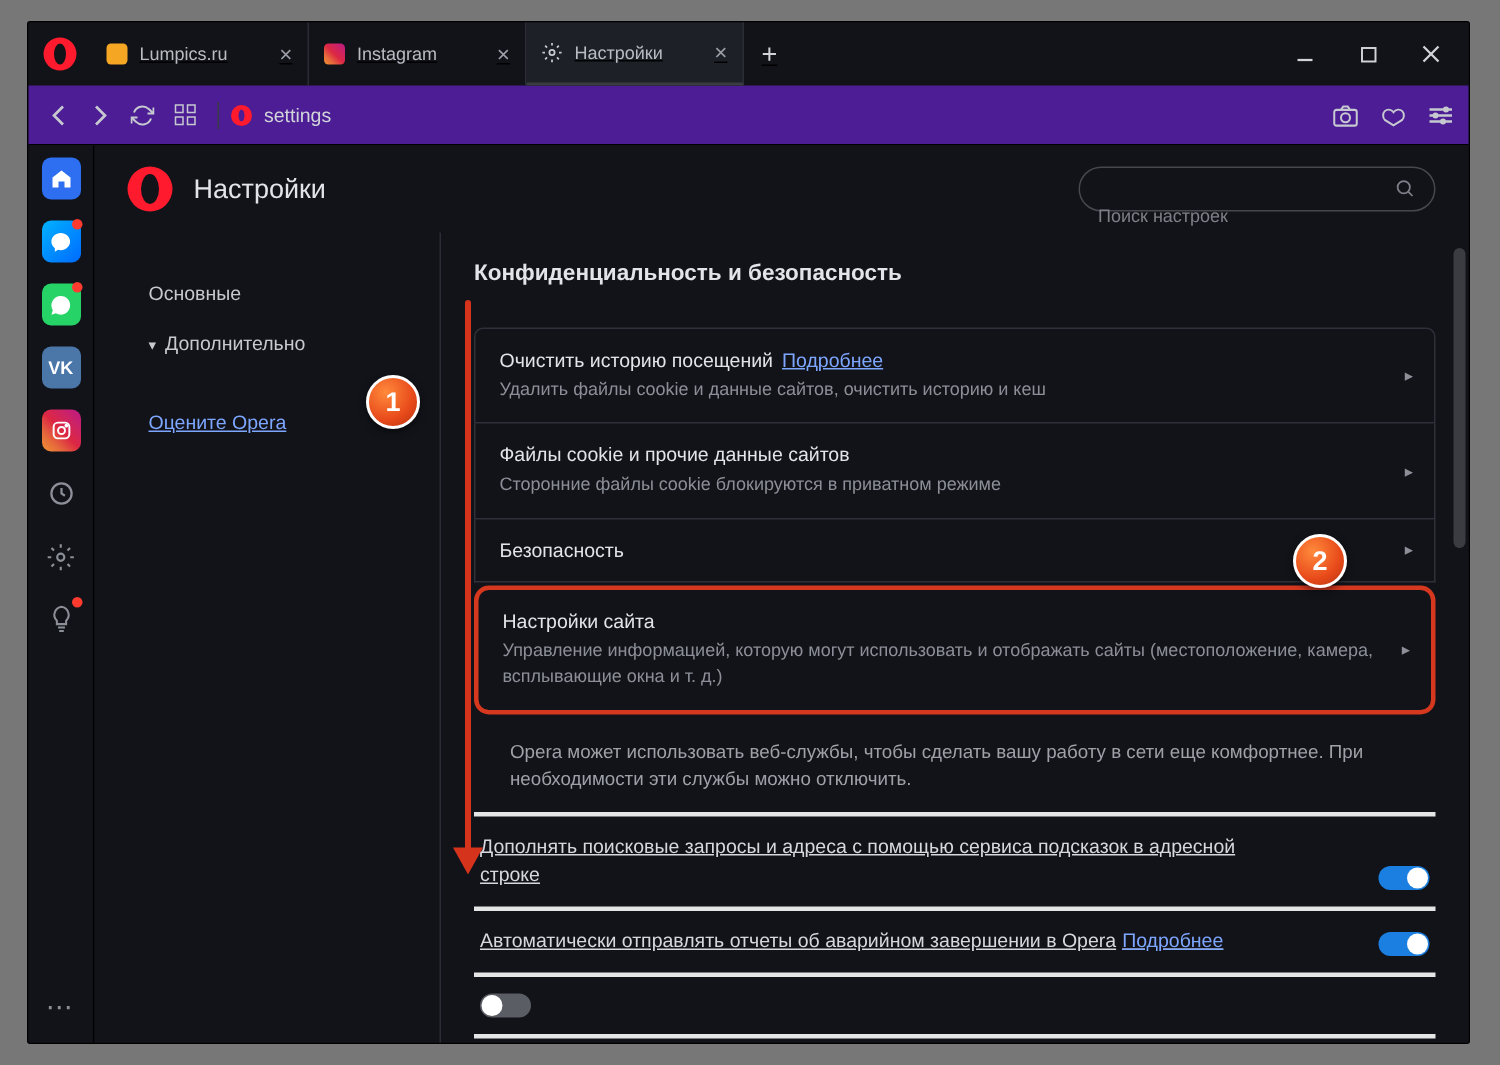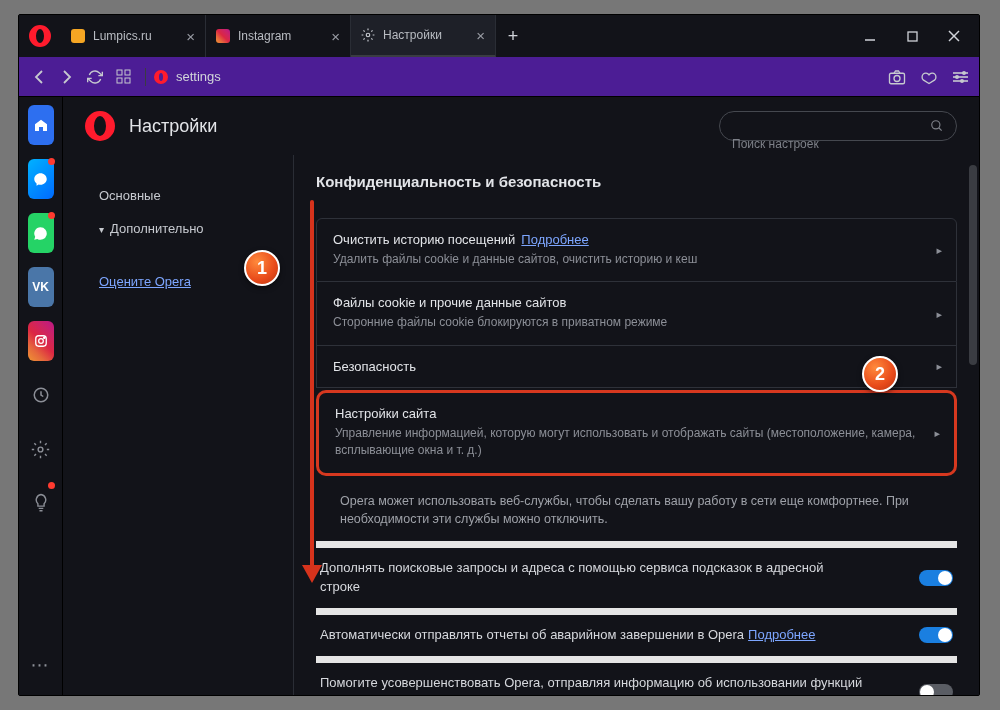--- a/index.html
+++ b/index.html
@@ -1,37 +1,37 @@
 <!DOCTYPE html>
 <html><head>
 <meta charset="utf-8">
 <style>
 * { margin: 0; padding: 0; box-sizing: border-box; font-family: -apple-system, BlinkMacSystemFont, "Segoe UI", Arial, sans-serif; }
 body { background: #777; width: 1000px; height: 710px; overflow: hidden; position: relative; }
 .window { position: absolute; left: 18px; top: 14px; width: 962px; height: 682px; background: #121319; border: 1px solid #000; display: flex; flex-direction: column; border-radius: 2px; }
-.titlebar { height: 42px; display: flex; align-items: stretch; background: #121319; }
+.titlebar { height: 42px; display: flex; align-items: stretch; background: #121319; text-decoration: underline; }
 .opera-menu { width: 42px; display: flex; align-items: center; justify-content: center; }
 .tabs { display: flex; flex: 1; align-items: stretch; }
 .tab { display: flex; align-items: center; padding: 0 10px; min-width: 145px; font-size: 12px; color: #b9bcc2; border-right: 1px solid #2a2d35; position: relative; }
 .tab.active { background: #1e2028; border-bottom: 2px solid #3a3c42; }
 .tab .fav { width: 14px; height: 14px; border-radius: 3px; margin-right: 8px; flex-shrink: 0; }
 .tab .close { margin-left: auto; color: #9a9da5; font-size: 15px; padding-left: 8px; }
 .newtab { width: 34px; display: flex; align-items: center; justify-content: center; color: #d0d3d9; font-size: 18px; }
 .win-controls { display: flex; align-items: center; margin-left: auto; margin-right: 4px; }
 .win-btn { width: 42px; height: 42px; display: flex; align-items: center; justify-content: center; color: #d0d3d9; }
 
 .addrbar { height: 40px; background: #4c1d95; display: flex; align-items: center; padding: 0 10px 0 6px; border-bottom: 1px solid #000; }
 .nav-btn { width: 28px; height: 28px; display: flex; align-items: center; justify-content: center; color: #c6c9cf; }
 .addr-divider { width: 1px; height: 18px; background: #3a3c42; margin: 0 8px; }
 .addr-field { flex: 1; display: flex; align-items: center; color: #d2d5da; font-size: 13px; gap: 8px; }
 .addr-icons { display: flex; gap: 14px; color: #c6c9cf; align-items: center; }
 
 .body-area { flex: 1; display: flex; min-height: 0; }
 .vstrip { width: 44px; background: #121319; border-right: 1px solid #000; display: flex; flex-direction: column; align-items: center; padding-top: 8px; gap: 14px; }
-.vicon { width: 26px; height: 40px; border-radius: 6px; display: flex; align-items: center; justify-content: center; position: relative; text-align: center; }
+.vicon { width: 26px; height: 28px; border-radius: 6px; display: flex; align-items: center; justify-content: center; position: relative; text-align: center; }
 .vicon .dot { position: absolute; top: -1px; right: -1px; width: 7px; height: 7px; background: #ff3b30; border-radius: 50%; }
 .vstrip-bottom { margin-top: auto; margin-bottom: 10px; display: flex; flex-direction: column; gap: 14px; align-items: center; }
 
 .content { flex: 1; display: flex; flex-direction: column; background: #121319; min-width: 0; }
 .page-header { display: flex; align-items: center; padding: 14px 22px; gap: 14px; }
 .page-title { color: #e2e4e8; font-size: 18px; font-weight: 400; }
 .search-box { margin-left: auto; width: 238px; height: 30px; border: 1px solid #45484f; border-radius: 16px; display: flex; align-items: center; padding: 0 12px; color: #7d8088; font-size: 12px; }
 .search-box span.ph { flex: 1; margin-top: 36px; }
 
 .page-body { flex: 1; display: flex; min-height: 0; position: relative; }
@@ -47,21 +47,21 @@
 .settings-pane { flex: 1; overflow-y: auto; padding: 18px 22px 0 22px; position: relative; }
 .section-title { color: #e2e4e8; font-size: 15px; font-weight: 600; margin-bottom: 28px; }
 .card { border: 1px solid #2e3139; border-top: none; padding: 13px 16px; position: relative; }
 .card:first-of-type, .card.first { border-top: 1px solid #2e3139; border-radius: 6px 6px 0 0; }
 .card .ct { color: #e2e4e8; font-size: 13px; font-weight: 500; }
 .card .ct a { color: #7da6ff; text-decoration: underline; font-weight: 400; margin-left: 6px; }
 .card .cs { color: #8c8f97; font-size: 12px; margin-top: 4px; line-height: 1.45; }
 .card .chev { position: absolute; right: 14px; top: 50%; transform: translateY(-50%); color: #8c8f97; font-size: 11px; }
 .card.highlight { border: 3px solid #d6381f; border-radius: 10px; margin-top: 2px; margin-bottom: 2px; }
 .note { color: #9ea1a8; font-size: 12.5px; line-height: 1.5; padding: 14px 4px 12px; margin-left: 20px; }
-.opt-row { display: flex; align-items: center; padding: 11px 4px; font-size: 13px; color: #d6d8dd; position: relative; border-top: 7px solid #e5e5e5; }
+.opt-row { display: flex; align-items: flex-end; padding: 11px 4px; font-size: 13px; color: #d6d8dd; position: relative; border-top: 3px solid #e5e5e5; text-decoration: underline; }
 .opt-row .lbl { flex: 1; padding-right: 54px; line-height: 1.45; }
 .opt-row .lbl a { color: #7da6ff; text-decoration: underline; margin-left: 4px; }
 .toggle { width: 34px; height: 16px; border-radius: 9px; position: relative; flex-shrink: 0; }
 .toggle.on { background: #1a7fe0; }
 .toggle.off { background: #5a5d64; }
 .toggle::after { content: ""; width: 14px; height: 14px; border-radius: 50%; background: #fff; position: absolute; top: 1px; }
 .toggle.on::after { right: 1px; }
 .toggle.off::after { left: 1px; }
 .scrollbar { position: absolute; right: 2px; top: 10px; width: 8px; height: 200px; background: #3a3c42; border-radius: 4px; }
 
@@ -284,21 +284,20 @@
 
           <div class="opt-row">
             <div class="lbl"><span>Дополнять поисковые запросы и адреса с помощью сервиса подсказок в адресной строке</span></div>
             <div class="toggle on"></div>
           </div>
           <div class="opt-row">
             <div class="lbl"><span>Автоматически отправлять отчеты об аварийном завершении в Opera</span><a>Подробнее</a></div>
             <div class="toggle on"></div>
           </div>
           <div class="opt-row">
-            <div class="lbl"><span>Помогите усовершенствовать Opera, отправляя информацию об использовании функций браузера</span><a>Подробнее</a></div>
             <div class="toggle off"></div>
           </div>
           <div class="opt-row">
             
             
           </div>
 
           <div class="scrollbar"></div>
         </div>
       </div>

